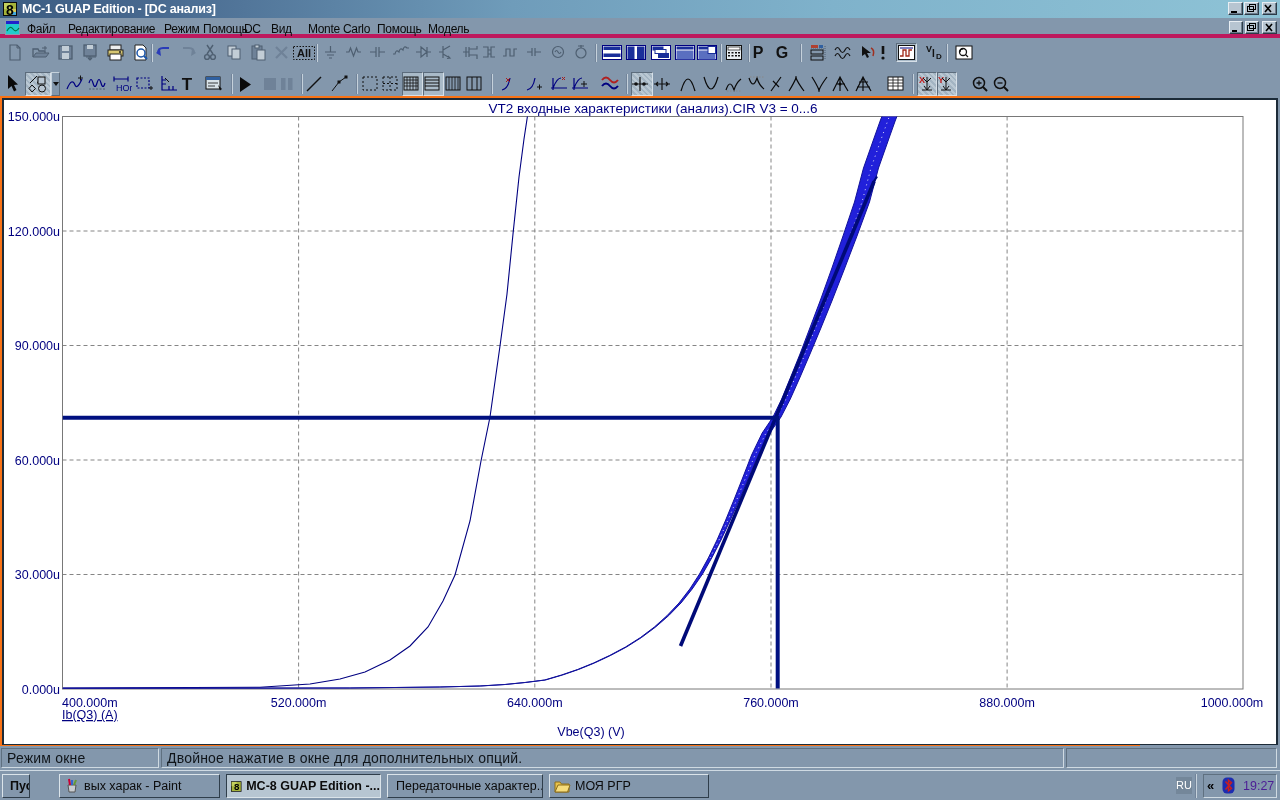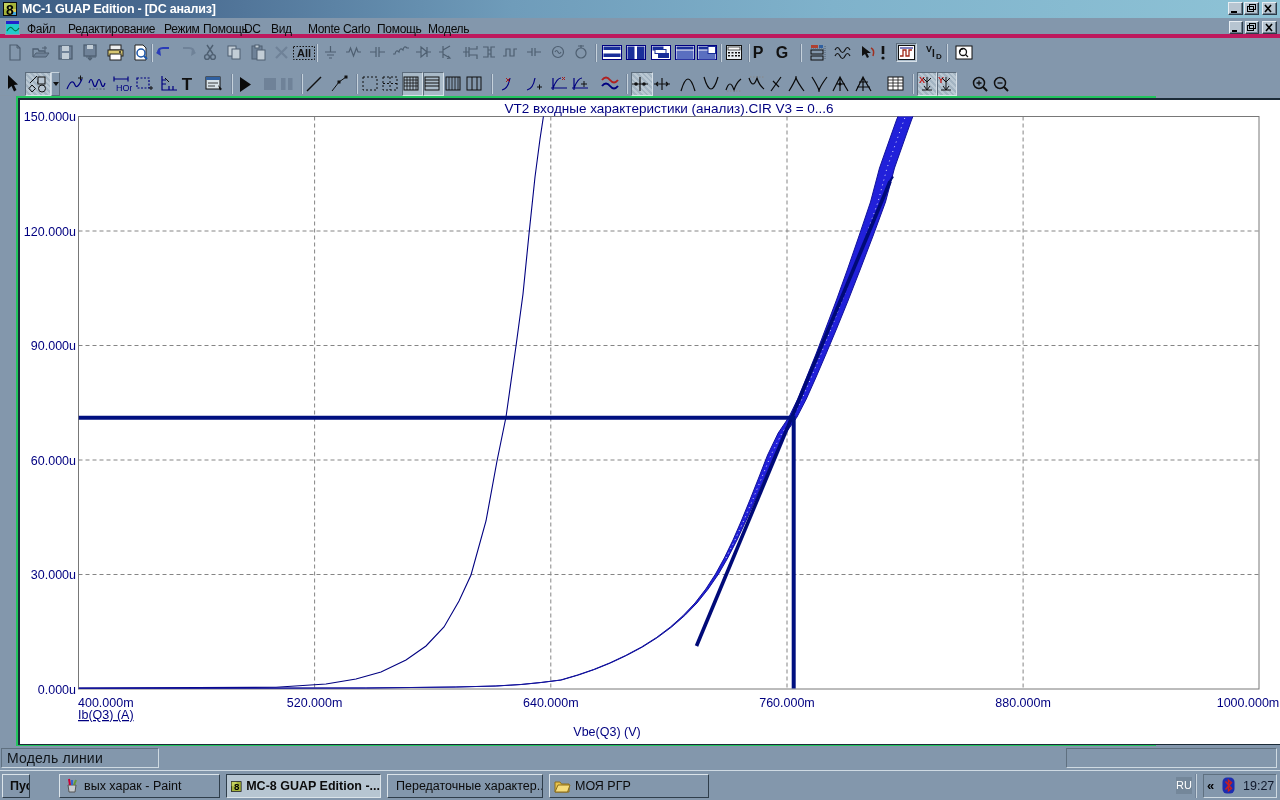--- a/index.html
+++ b/index.html
@@ -6,21 +6,21 @@
 .abs{position:absolute}
 #title{left:0;top:0;width:1280px;height:18px;background:linear-gradient(90deg,#3b5c82 0%,#48698f 12%,#6f9cba 40%,#7fb2cb 65%,#8ec3d6 100%)}
 #title .txt{position:absolute;left:22px;top:2px;color:#fff;font-weight:bold;font-size:12.5px;letter-spacing:-0.2px}
 #menubar{left:0;top:18px;width:1280px;height:20px;background:#8397ac;border-bottom:4px solid #be185d}
 .mi{position:absolute;top:4px;font-size:12px;letter-spacing:-0.3px;color:#0a0a0a}
 #tb1{left:0;top:39px;width:1280px;height:29px;background:#8397ac}
 #tb2{left:0;top:68px;width:1280px;height:28px;background:#8397ac;border-bottom:1px solid #8496a9}
 .sep{position:absolute;width:2px;background:#72849a;border-right:1px solid #c5d1db}
 .chk{position:absolute;border:1px solid #5c6c7c;border-right-color:#d7e0e8;border-bottom-color:#d7e0e8;background:#a9bac8}
 .wbtn{position:absolute;background:#b7c5d1;border:1px solid #2c3a47;border-top-color:#e8eef3;border-left-color:#e8eef3;box-shadow:inset -1px -1px 0 #6c7e8e}
-#plotwin{left:16px;top:96px;width:1140px;height:650px;background:#22c55e}
+#plotwin{left:0;top:96px;width:1140px;height:650px;background:#f97316}
 #plotwhite{position:absolute;left:2px;top:2px;width:1276px;height:647px;background:#fff;border:2px solid #1c2b38;border-bottom-width:1px}
 #statusbar{left:0;top:746px;width:1280px;height:24px;background:#8397ac;padding-top:2px}
 .spanel{position:absolute;top:748px;height:20px;border:1px solid #5f7080;border-right-color:#cfdae2;border-bottom-color:#cfdae2;font-size:14px;letter-spacing:0.2px;color:#10151a;padding:1px 0 0 5px}
 #taskbar{left:0;top:770px;width:1280px;height:30px;background:#8397ac;border-top:1px solid #cfdae3}
 .tbtn{position:absolute;top:3px;height:24px;background:#8397ac;border:1px solid #2f3e4b;border-top-color:#dbe4ea;border-left-color:#dbe4ea;font-size:12.5px;color:#0b0b0b;display:flex;align-items:center;padding-left:4px;white-space:nowrap;overflow:hidden}
 .tbtn.act{background:#b7c6d2;border:1px solid #dbe4ea;border-top-color:#2f3e4b;border-left-color:#2f3e4b;font-weight:bold}
 text{font-family:"Liberation Sans",sans-serif}
 </style></head>
 <body>
 <div id="scr">
@@ -483,21 +483,22 @@
     <path d="M680.5 647 L874 182.5" stroke="#000a78" stroke-width="3.6" fill="none"></path>
     <path d="M873.5 183 L877 177.5" stroke="#000a78" stroke-width="2.2" fill="none"></path>
 
     <path d="M62.5 418.7 H779.5" stroke="#001080" stroke-width="4" fill="none"></path>
     <path d="M777.7 420 V689.5" stroke="#001080" stroke-width="4" fill="none"></path>
   </g>
 </svg>
 </div>
 
 <div id="statusbar" class="abs"></div>
-<div class="spanel" style="left:1px;width:158px">Модель линии</div>
+<div class="spanel" style="left:1px;width:158px">Режим окне</div>
+<div class="spanel" style="left:161px;width:903px">Двойное нажатие в окне для дополнительных опций.</div>
 <div class="spanel" style="left:1066px;width:211px"></div>
 
 <div id="taskbar" class="abs">
   <div class="tbtn" style="left:2px;width:28px;font-weight:bold;font-size:12.5px">
     <svg width="17" height="16" viewBox="0 0 17 16" style="margin-right:3px">
           <path d="M1.5 3 Q5 1 8.5 2.5 Q12 4 15.5 2.5 V12 Q12 13.5 8.5 12 Q5 10.5 1.5 12.5 Z" fill="#111"></path>
           <path d="M2.5 4 Q5 2.7 7.7 3.7 L7.9 7.5 Q5 6.6 2.6 7.8 Z" fill="#e03c10"></path>
           <path d="M8.8 4 Q11.8 5 14.6 3.9 L14.5 7.6 Q11.8 8.5 8.9 7.7 Z" fill="#3da428"></path>
           <path d="M2.6 8.7 Q5 7.6 7.9 8.5 L8 11.7 Q5 11 2.7 11.9 Z" fill="#2a6ad0"></path>
           <path d="M8.9 8.8 Q11.8 9.5 14.5 8.6 L14.4 11.5 Q11.8 12.4 9 11.5 Z" fill="#e8c410"></path>
@@ -530,16 +531,16 @@
           <path d="M1 13 L4 6 h12 l-2.5 7 z" fill="#f6dc7a" stroke="#8a6d1c"></path>
         </svg>МОЯ РГР</div>
   <div class="abs" style="left:1176px;top:6px;width:16px;height:17px;background:#74879a;color:#fff;font-size:11px;text-align:center;padding-top:2px">RU</div>
   <div class="abs" style="left:1195px;top:3px;width:2px;height:24px;background:#72849a;border-right:1px solid #c5d1db"></div>
   <div class="abs" style="left:1203px;top:3px;width:74px;height:24px;border:1px solid #5f7080;border-right-color:#cfdae2;border-bottom-color:#cfdae2"></div>
   <div class="abs" style="left:1207px;top:7px;font-size:13px;font-weight:bold;color:#000">«</div>
   <svg class="abs" style="left:1222px;top:6px" width="13" height="17" viewBox="0 0 13 17">
         <rect x="0.5" y="0.5" width="12" height="16" rx="4.5" fill="#1d2cb0"></rect>
         <path d="M3.5 4.5 L9.5 11.5 L6.5 13.8 V3.2 L9.5 5.5 L3.5 12.5" stroke="#c81e1e" stroke-width="1.5" fill="none"></path>
       </svg>
-  <div class="abs" style="left:1243px;top:8px;font-size:12.5px;color:#0f172a">19:27</div>
+  <div class="abs" style="left:1243px;top:8px;font-size:12.5px;color:#4c1d95">19:27</div>
 </div>
 
 </div>
 
 </body></html>

